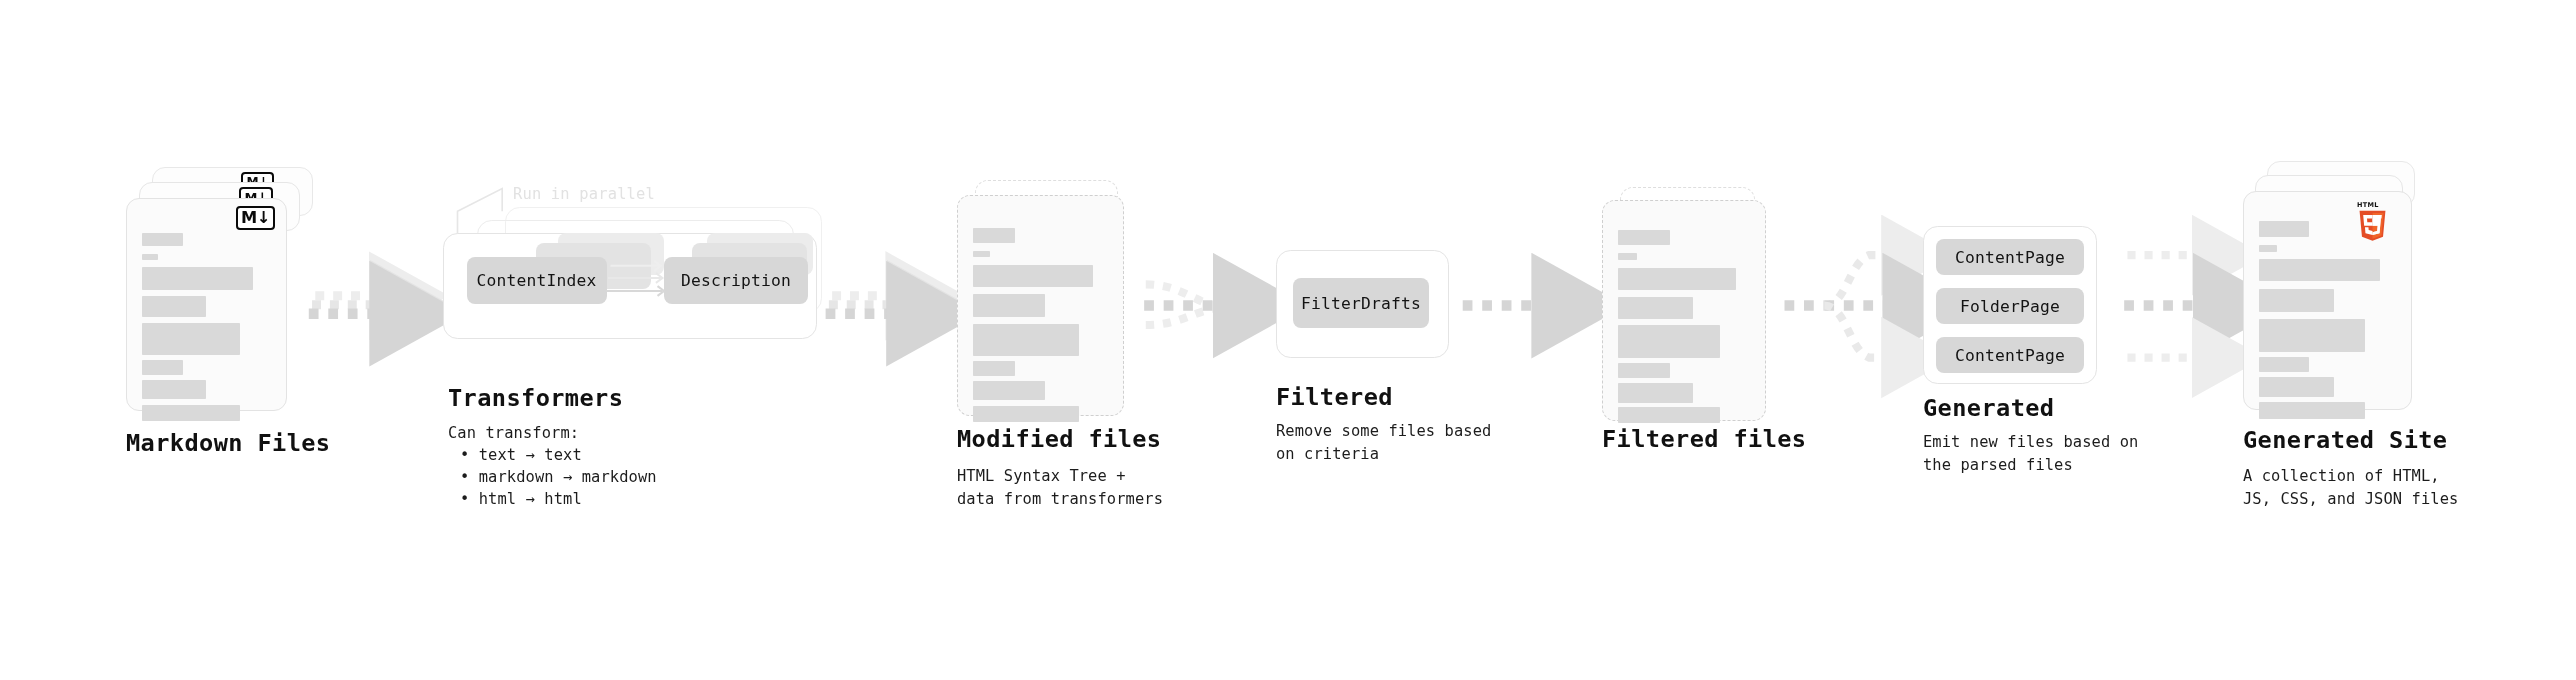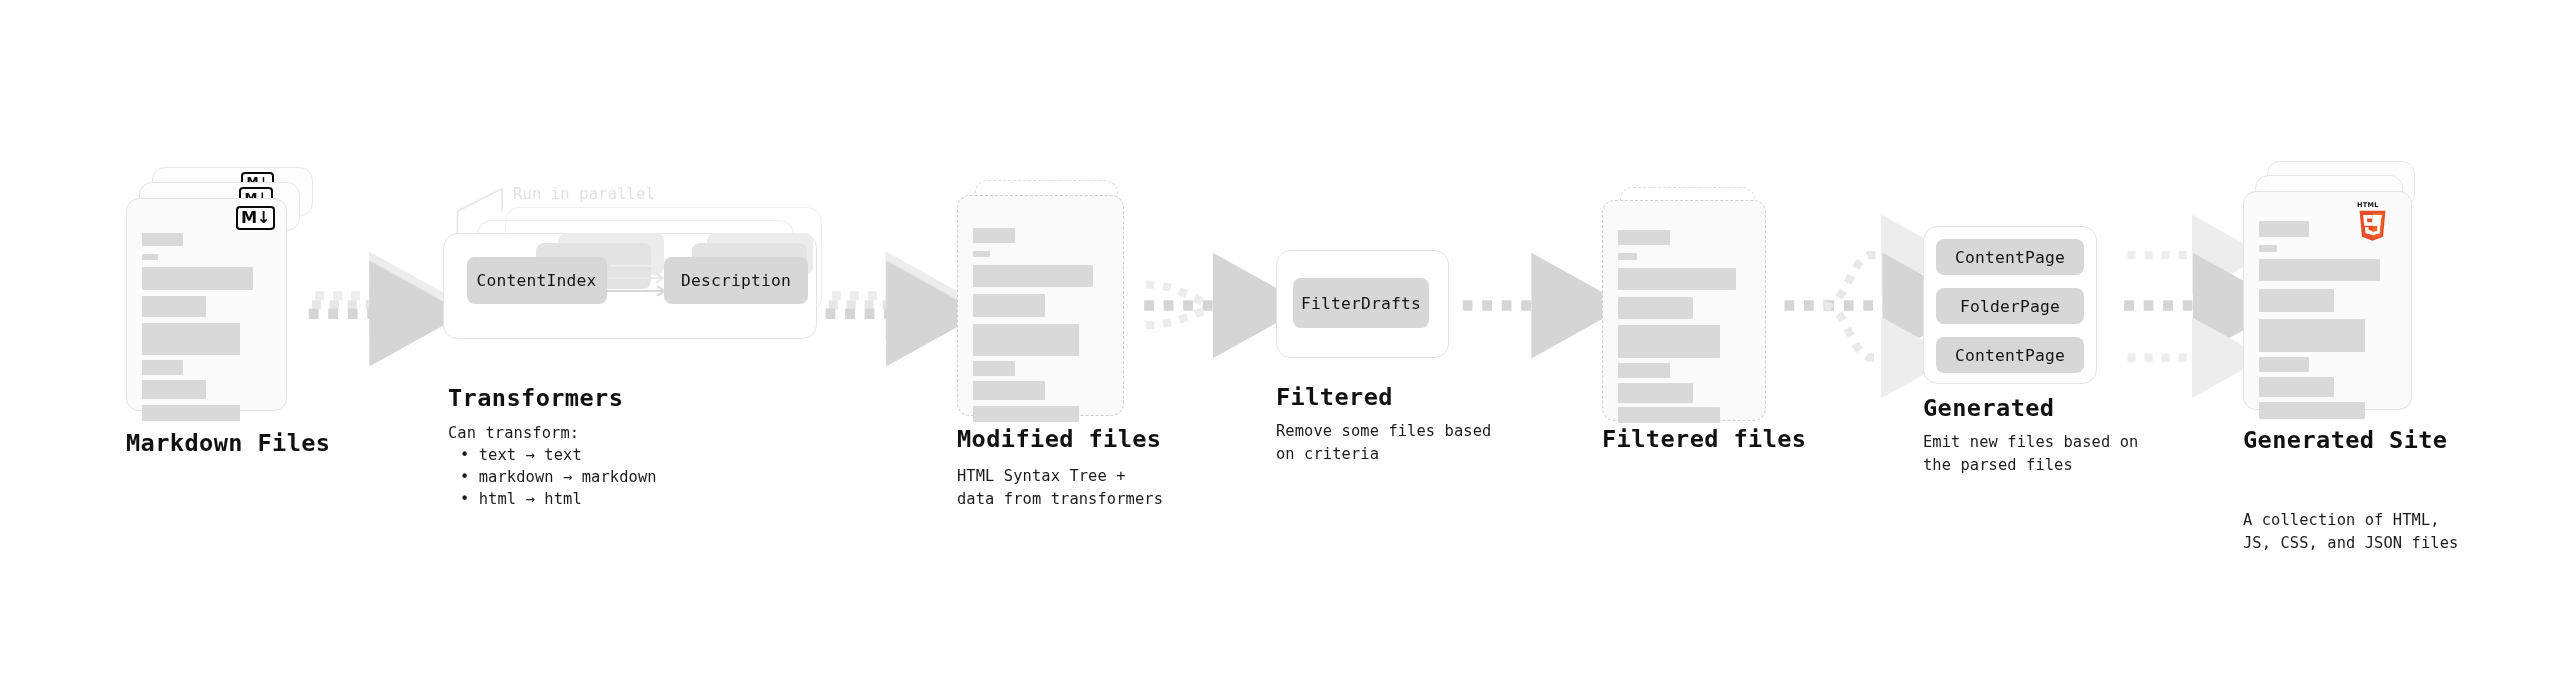--- a/index.html
+++ b/index.html
@@ -354,17 +354,17 @@
         <path d="M3,1 L35,1 L32,33 L19,38 L6,33 Z" fill="#e44d26"></path>
         <path d="M19,3.6 L32.6,3.6 L30.1,31.4 L19,35.6 Z" fill="#f16529"></path>
         <path d="M19,15 L12.6,15 L12.2,10.6 L19,10.6 L19,6.3 L7.5,6.3 L8.7,19.4 L19,19.4 Z
                  M19,25.9 L14.3,24.6 L14,21.3 L9.7,21.3 L10.3,28.6 L19,31 Z" fill="#ffffff"></path>
         <path d="M19,15 L19,19.4 L25.4,19.4 L24.8,25.9 L19,27.5 L19,31 L27.7,28.6 L29.3,10.6 L19,10.6 L19,6.3 L30.5,6.3 L30.5,6.3 L19,6.3 Z" fill="#ebebeb"></path>
         <path d="M19,6.3 L30.5,6.3 L30.1,10.6 L19,10.6 Z M19,19.4 L25.4,19.4 L24.8,25.9 L19,27.5 L19,31 L27.7,28.6 L29.3,10.6 L19,10.6 Z" fill="#ffffff"></path>
       </svg>
     </div>
   </div>
   <div class="stage-title" style="left:2243px; top:426px;">Generated Site</div>
-  <div class="stage-desc" style="left:2243px; top:465px;margin-top:44px;">A collection of HTML,
+  <div class="stage-desc" style="left:2243px; top:465px;">A collection of HTML,
 JS, CSS, and JSON files</div>
 
 </div>
 
 
 </body></html>

